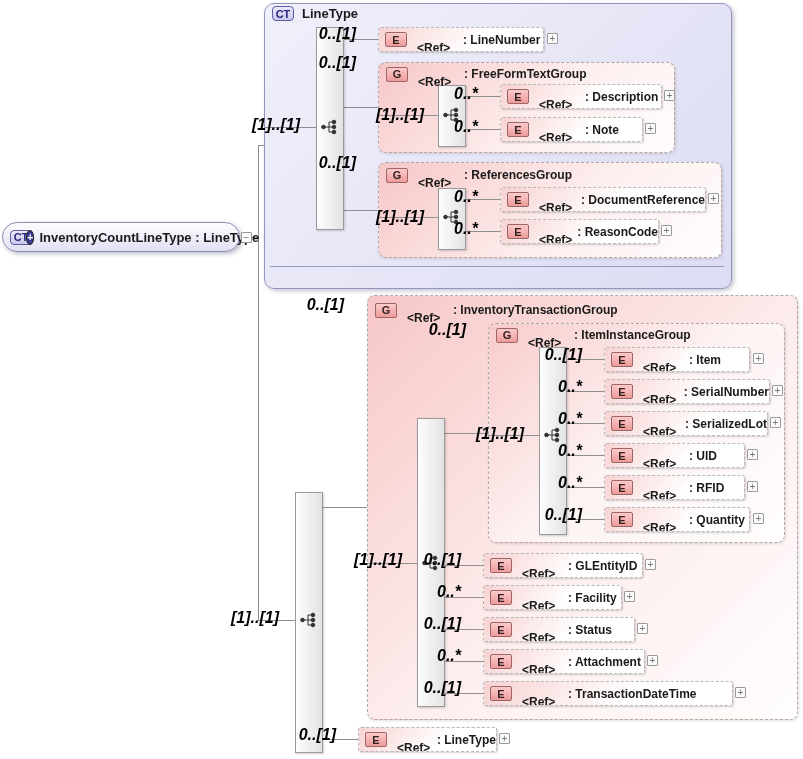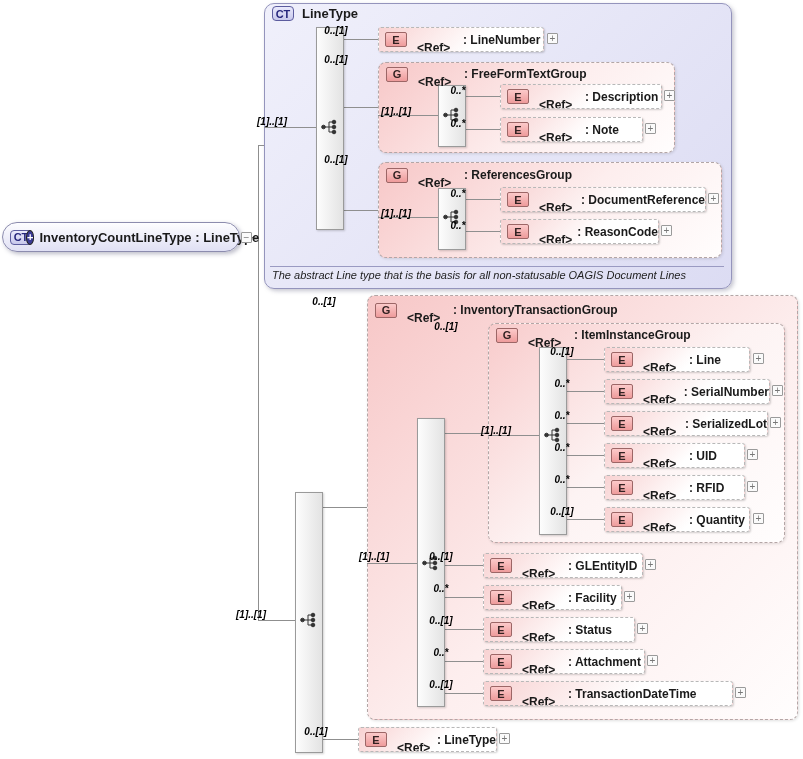--- a/index.html
+++ b/index.html
@@ -21,21 +21,21 @@
        display:flex;align-items:center;padding-left:6px;overflow:hidden;}
 
   .badge{flex:0 0 22px;width:22px;height:15px;display:inline-flex;align-items:center;justify-content:center;
        font-weight:bold;font-size:11px;border-radius:2px;box-sizing:border-box;}
   .badge.red{background:linear-gradient(to bottom,#fccaca,#ee9b9b);border:1px solid #9c6666;color:#332222;}
   .badge.blue{background:linear-gradient(to bottom,#eaeafc,#c8c8ec);border:1px solid #5c5c9e;color:#26267c;border-radius:4px;}
   .ref{font-weight:bold;font-size:12px;color:#1a1a1a;margin-left:10px;width:44px;white-space:nowrap;margin-top:16px;}
   .nm{font-weight:bold;font-size:12px;color:#1a1a1a;margin-left:2px;white-space:nowrap;}
 
   .grp-hdr{position:absolute;display:flex;align-items:center;padding-left:6px;height:16px;}
-  .card{position:absolute;width:40px;text-align:center;font-size:10px;font-style:italic;font-weight:bold;color:#000;white-space:nowrap;}
+  .card{position:absolute;width:40px;text-align:right;font-size:16px;font-style:italic;font-weight:bold;color:#000;white-space:nowrap;}
   .plusbox{position:absolute;width:11px;height:11px;border:1px solid #9a9a9a;background:#fafafa;color:#777;
        font-size:10px;line-height:9px;text-align:center;box-sizing:border-box;border-radius:1px;}
 
   .root-pill{position:absolute;left:2px;top:222px;width:238px;height:30px;border:1px solid #8c8cae;border-radius:15px;
        background:linear-gradient(to bottom,#fdfdff,#e0e0f4);box-shadow:2px 2px 4px rgba(90,90,120,0.4);
        display:flex;align-items:center;padding-left:7px;box-sizing:border-box;}
   .root-pill .lbl{font-weight:bold;font-size:13px;color:#1a1a1a;margin-left:5px;white-space:nowrap;}
   .plus-circle{width:13px;height:13px;border-radius:50%;background:#3a3a96;border:1px solid #222;color:#fff;
        font-size:11px;font-weight:bold;line-height:12px;text-align:center;margin-left:-6px;z-index:2;}
 
@@ -146,21 +146,20 @@
         <circle cx="13" cy="8" r="1.8"></circle>
         <circle cx="13" cy="13" r="1.8"></circle>
       </g>
     </svg>
 
   <div class="ct-hdr" style="left:272px;top:6px;">
     <span class="badge blue">CT</span>
     <span class="ct-title">LineType</span>
   </div>
   <div class="annot-line" style="left:270px;top:266px;width:454px;"></div>
-  <div class="annot" style="left:272px;top:269px;">The abstract Line type that is the basis for all non-statusable OAGIS Document Lines</div>
 
   <div class="grp-hdr" style="left:380px;top:66px;">
     <span class="badge red">G</span>
     <span class="ref">&lt;Ref&gt;</span>
     <span class="nm">: FreeFormTextGroup</span>
   </div>
   <div class="grp-hdr" style="left:380px;top:167px;">
     <span class="badge red">G</span>
     <span class="ref">&lt;Ref&gt;</span>
     <span class="nm">: ReferencesGroup</span>
@@ -197,21 +196,21 @@
     <span class="nm">: DocumentReference</span>
   </div>
   <div class="el" style="left:500px;top:219px;width:159px;">
     <span class="badge red">E</span>
     <span class="ref">&lt;Ref&gt;</span>
     <span class="nm">: ReasonCode</span>
   </div>
   <div class="el" style="left:604px;top:347px;width:146px;">
     <span class="badge red">E</span>
     <span class="ref">&lt;Ref&gt;</span>
-    <span class="nm">: Line</span>
+    <span class="nm">: Item</span>
   </div>
   <div class="el" style="left:604px;top:379px;width:166px;">
     <span class="badge red">E</span>
     <span class="ref">&lt;Ref&gt;</span>
     <span class="nm">: SerialNumber</span>
   </div>
   <div class="el" style="left:604px;top:411px;width:164px;">
     <span class="badge red">E</span>
     <span class="ref">&lt;Ref&gt;</span>
     <span class="nm">: SerializedLot</span>

